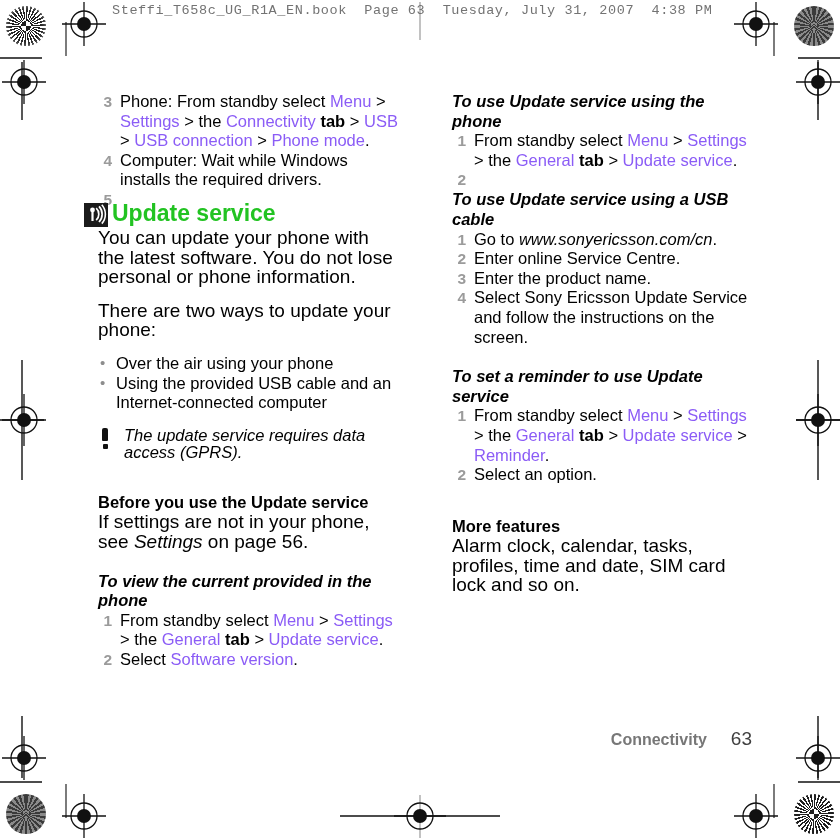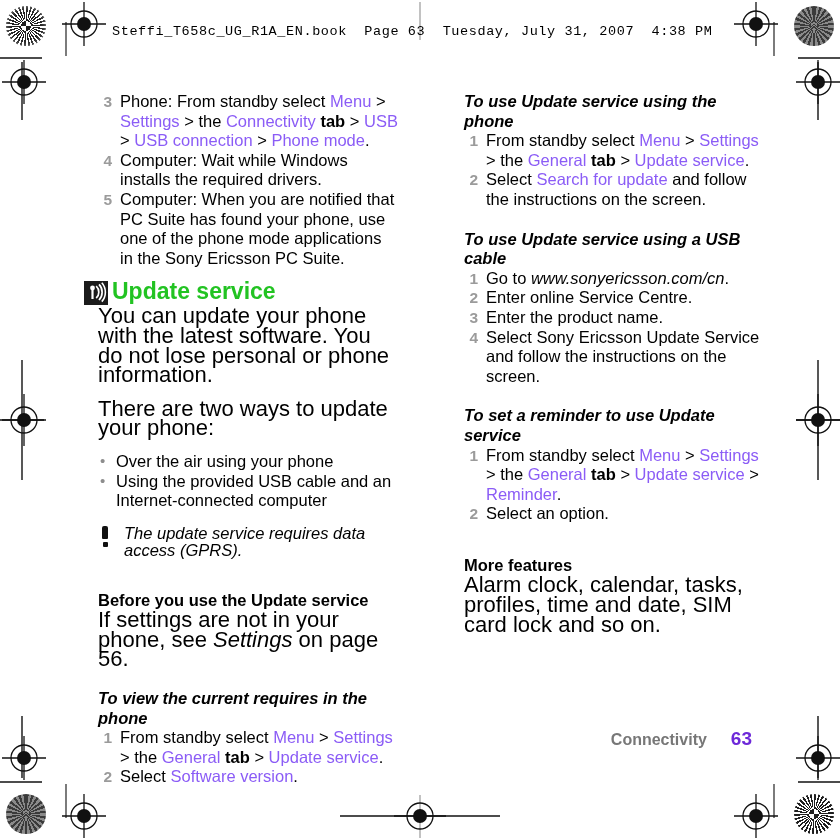--- a/index.html
+++ b/index.html
@@ -22,45 +22,45 @@
     left: 0; top: 0;
     width: 840px; height: 840px;
     pointer-events: none;
   }
   .mark { position: absolute; }
 
   
   #page-header {
     position: absolute;
     left: 112px;
-    top: 24px;
+    top: 3px;
     font-family: "Liberation Mono", monospace;
     font-size: 13.5px;
     letter-spacing: 0.6px;
-    color: #000000;
+    color: #737373;
     white-space: pre;
   }
 
   
   #content-area {
     position: absolute;
     left: 0; top: 0;
     width: 840px; height: 840px;
   }
   .column {
     position: absolute;
     top: 92px;
     width: 300px;
   }
   #column-left  { left: 98px; }
-  #column-right { left: 464px; }
+  #column-right { left: 452px; }
 
   
   .body-text {
-    font-size: 22px;
+    font-size: 19px;
     line-height: 19.6px;
     color: #000;
   }
   .para { margin: 0 0 14px 0; }
   .para.tight { margin-bottom: 0; }
 
   .green { color: #8b5cf6; }
   .bold { font-weight: bold; }
   .italic { font-style: italic; margin-top: 10px; }
 
@@ -191,22 +191,22 @@
     align-items: baseline;
   }
   #footer-section {
     font-size: 16px;
     font-weight: bold;
     color: #777777;
     margin-right: 24px;
   }
   #footer-pagenum {
     font-size: 19px;
-    font-weight: bold;
-    color: #6d28d9;
+    font-weight: normal;
+    color: #404040;
   }
 </style>
 </head>
 <body>
 
 <div id="print-marks">
   <svg width="840" height="840">
     <defs>
       <radialGradient id="starGrad">
         <stop offset="0%" stop-color="#777"></stop>
@@ -343,21 +343,20 @@
       <li>
         <span class="li-num">3</span>
         <span class="rich"><span>Phone: From standby select </span><span class="green">Menu</span><span> &gt; </span><span class="green">Settings</span><span> &gt; the </span><span class="green">Connectivity</span><span> </span><span class="bold">tab</span><span> &gt; </span><span class="green">USB</span><span> &gt; </span><span class="green">USB connection</span><span> &gt; </span><span class="green">Phone mode</span><span>.</span></span>
       </li>
       <li>
         <span class="li-num">4</span>
         <span class="rich"><span>Computer: Wait while Windows installs the required drivers.</span></span>
       </li>
       <li>
         <span class="li-num">5</span>
-        <span class="rich"><span>Computer: When you are notified that PC Suite has found your phone, use one of the phone mode applications in the Sony Ericsson PC Suite.</span></span>
       </li>
     </ol>
 
     <div class="section-heading-row">
       <span class="section-icon">
         <svg width="24" height="24" viewBox="0 0 24 24">
           <rect x="0" y="0" width="24" height="24" fill="#1b1b1b"></rect>
           <circle cx="8.5" cy="7" r="2.4" fill="#ffffff"></circle>
           <rect x="7.4" y="8.5" width="2.2" height="9.5" fill="#ffffff"></rect>
           <path d="M12.2 5.2 A8.2 8.2 0 0 1 12.2 17.2" stroke="#ffffff" stroke-width="1.7" fill="none"></path>
@@ -387,21 +386,21 @@
       <span>The update service requires data access (GPRS).</span>
     </div>
 
     <div class="spacer-20"></div>
 
     <div class="subhead-bold">Before you use the Update service</div>
     <div class="body-text rich"><span>If settings are not in your phone, see </span><span class="italic">Settings</span><span> on page 56.</span></div>
 
     <div class="spacer-20"></div>
 
-    <div class="subhead-bolditalic">To view the current requires in the phone</div>
+    <div class="subhead-bolditalic">To view the current provided in the phone</div>
     <ol class="num-list">
       <li>
         <span class="li-num">1</span>
         <span class="rich"><span>From standby select </span><span class="green">Menu</span><span> &gt; </span><span class="green">Settings</span><span> &gt; the </span><span class="green">General</span><span> </span><span class="bold">tab</span><span> &gt; </span><span class="green">Update service</span><span>.</span></span>
       </li>
       <li>
         <span class="li-num">2</span>
         <span class="rich"><span>Select </span><span class="green">Software version</span><span>.</span></span>
       </li>
     </ol>
@@ -410,21 +409,20 @@
   <div class="column" id="column-right">
 
     <div class="subhead-bolditalic">To use Update service using the phone</div>
     <ol class="num-list">
       <li>
         <span class="li-num">1</span>
         <span class="rich"><span>From standby select </span><span class="green">Menu</span><span> &gt; </span><span class="green">Settings</span><span> &gt; the </span><span class="green">General</span><span> </span><span class="bold">tab</span><span> &gt; </span><span class="green">Update service</span><span>.</span></span>
       </li>
       <li>
         <span class="li-num">2</span>
-        <span class="rich"><span>Select </span><span class="green">Search for update</span><span> and follow the instructions on the screen.</span></span>
       </li>
     </ol>
 
     <div class="spacer-20"></div>
 
     <div class="subhead-bolditalic">To use Update service using a USB cable</div>
     <ol class="num-list">
       <li>
         <span class="li-num">1</span>
         <span class="rich"><span>Go to </span><span class="italic">www.sonyericsson.com/cn</span><span>.</span></span>

